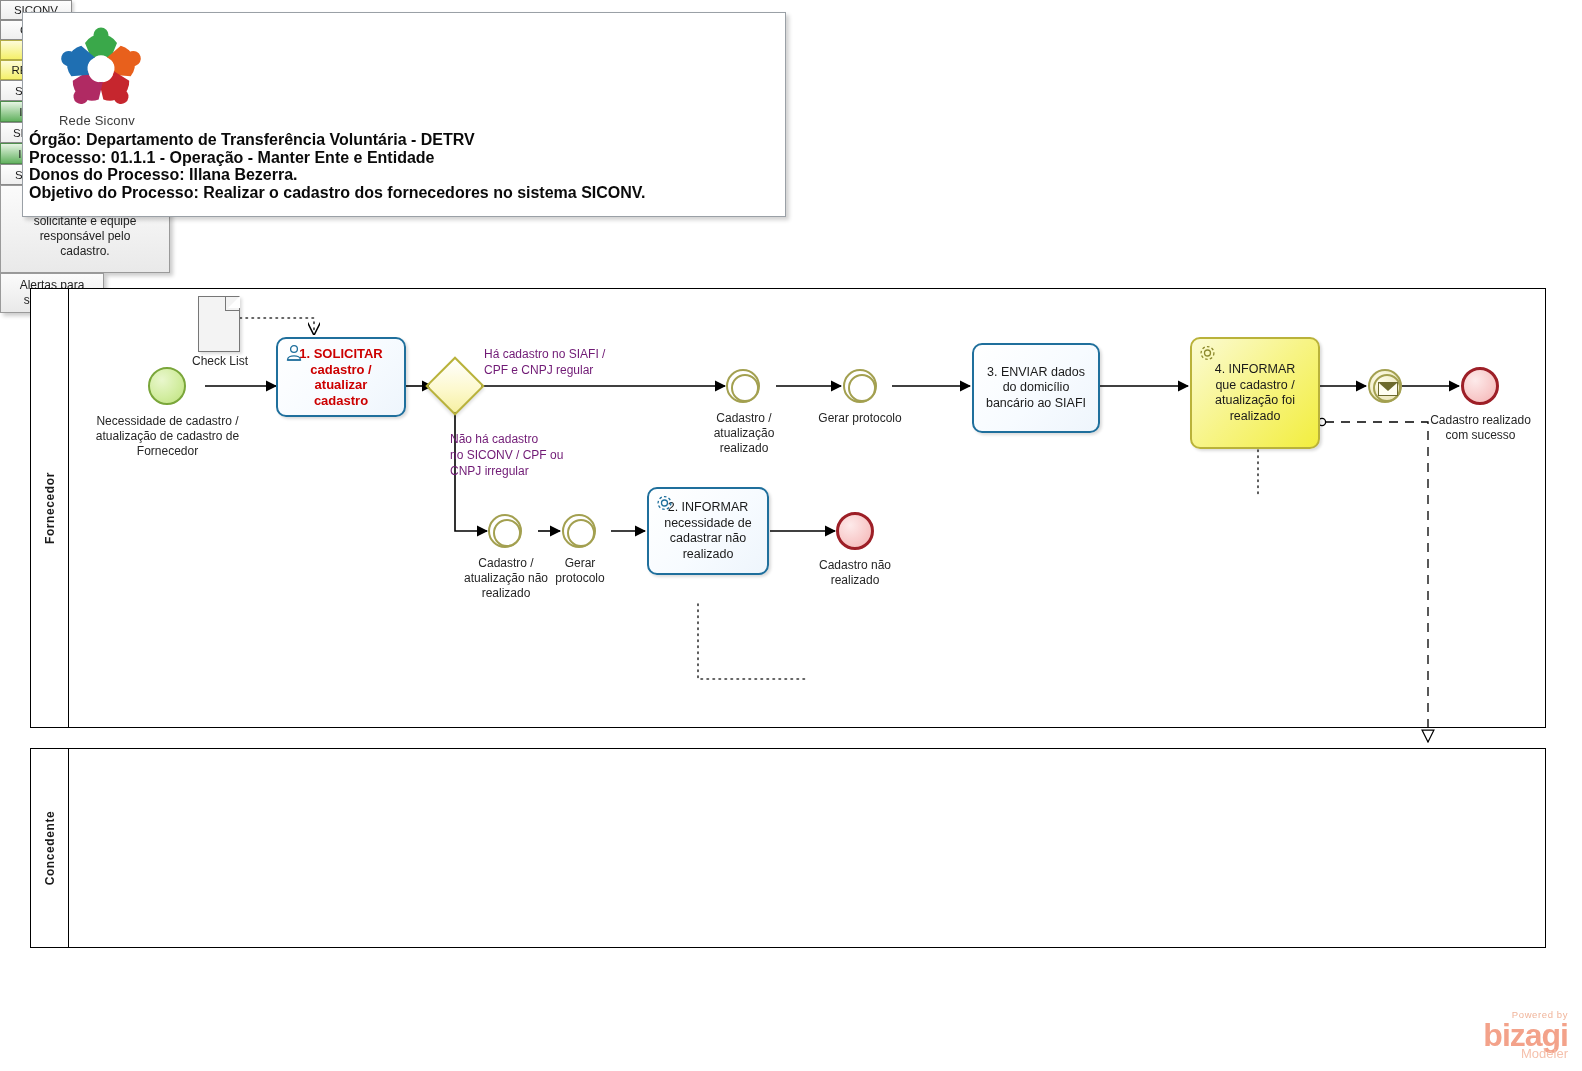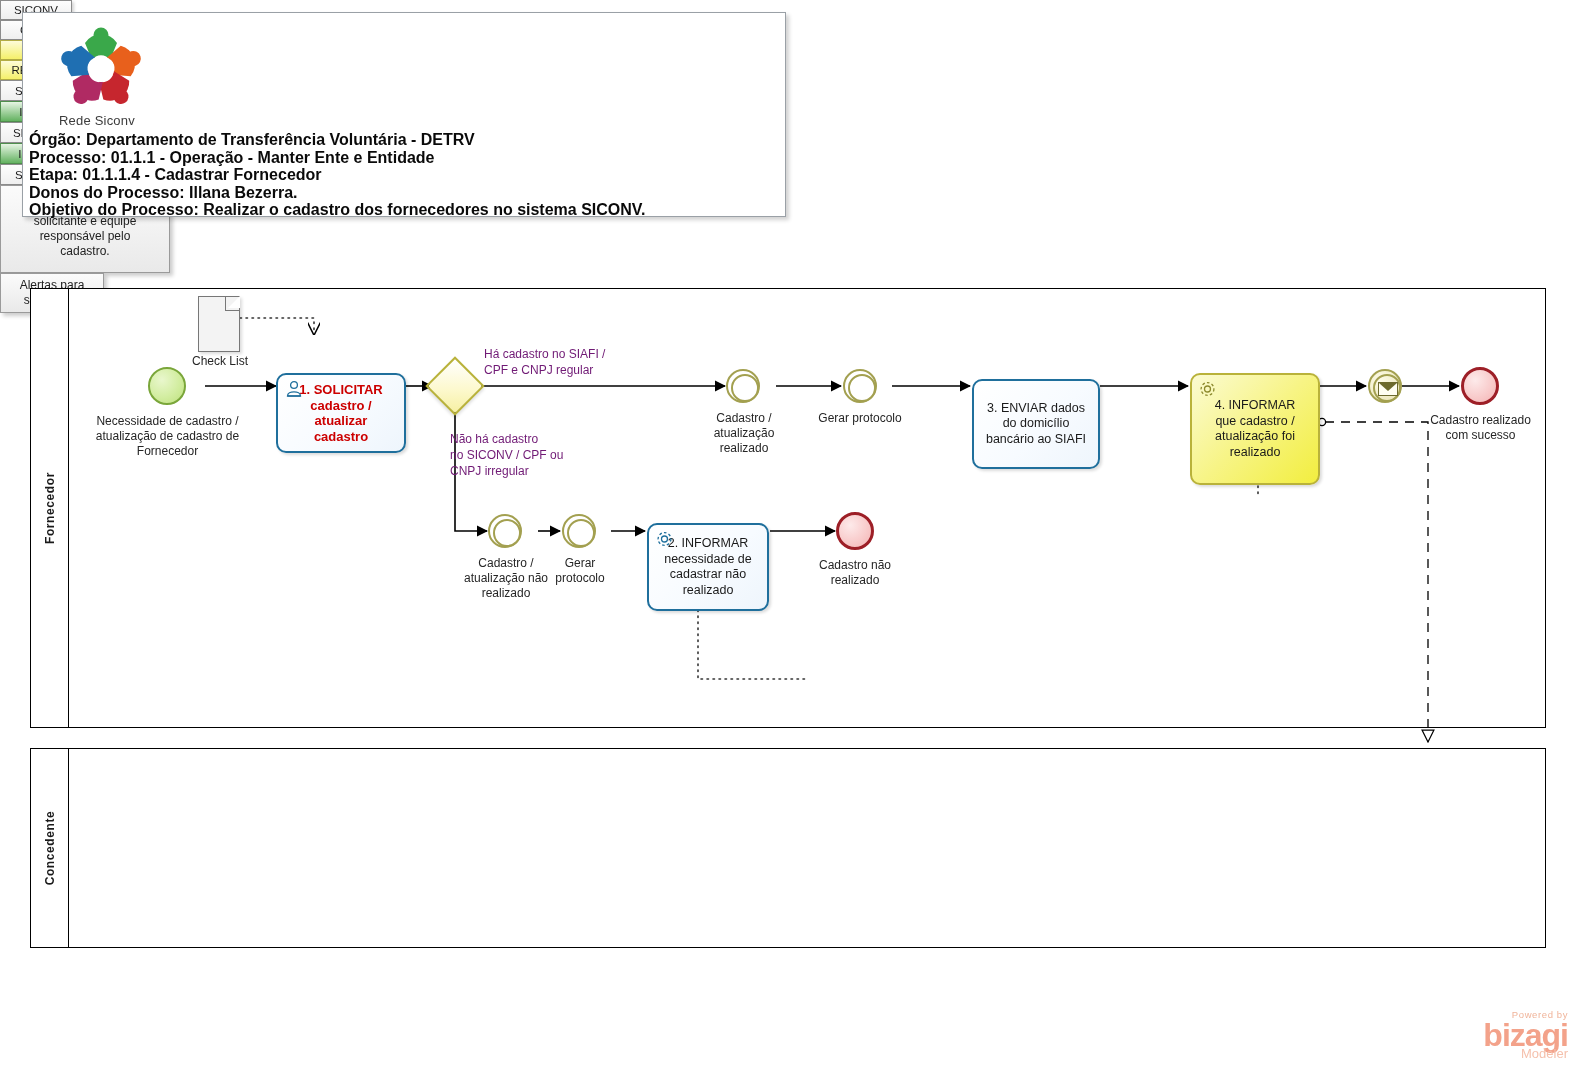--- a/index.html
+++ b/index.html
@@ -110,21 +110,20 @@
     font-size: 12px; color: #262626; line-height: 15px;
   }
 
   
   .task {
     border-radius: 10px;
     box-sizing: border-box;
     display: flex; align-items: center; justify-content: center;
     text-align: center; line-height: 15.5px;
     box-shadow: 2px 2px 3px rgba(0,0,0,0.14);
-    margin-top: 36px;
   }
   .task-blue {
     background: linear-gradient(135deg,#ffffff 0%, #f7fbff 55%, #eef5fc 100%);
     border: 2px solid #1f6f9c;
     font-size: 12.5px; color: #1a1a1a;
   }
   .task-red-text { color: #cc0000; font-weight: bold; font-size: 13px; }
   .task-yellow {
     background: linear-gradient(135deg,#fbfbd2 0%, #f7f485 50%, #f2ee3f 100%);
     border: 2px solid #b9b23a;
@@ -241,21 +240,20 @@
             <path d="M -16,-26 A 19,19 0 0 1 16,-26 L 9,-9 A 11,11 0 0 0 -9,-9 Z" fill="#1f6fb2"></path>
           </g>
           <circle cx="0" cy="0" r="13" fill="#ffffff"></circle>
         </g>
       </svg>
     </div>
     <div class="logo-caption">Rede Siconv</div>
     <div class="header-lines">
       <div>Órgão: Departamento de Transferência Voluntária - DETRV</div>
       <div>Processo: 01.1.1 - Operação - Manter Ente e Entidade</div>
-      <div>Etapa: 01.1.1.4 - Cadastrar Fornecedor</div>
       <div>Donos do Processo: Illana Bezerra.</div>
       <div>Objetivo do Processo: Realizar o cadastro dos fornecedores no sistema SICONV.</div>
     </div>
   </div>
 
   <div class="pool" id="pool-fornecedor">
     <div class="lane-header">
       <span class="lane-title">Fornecedor</span>
     </div>
   </div>

